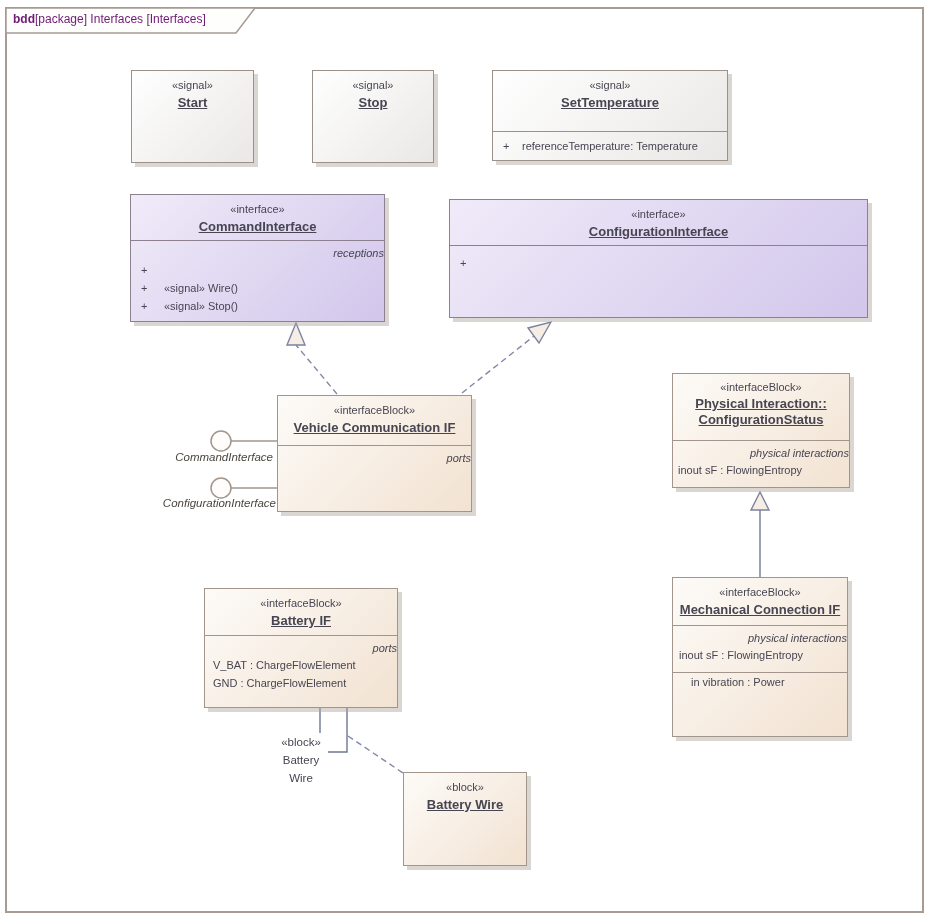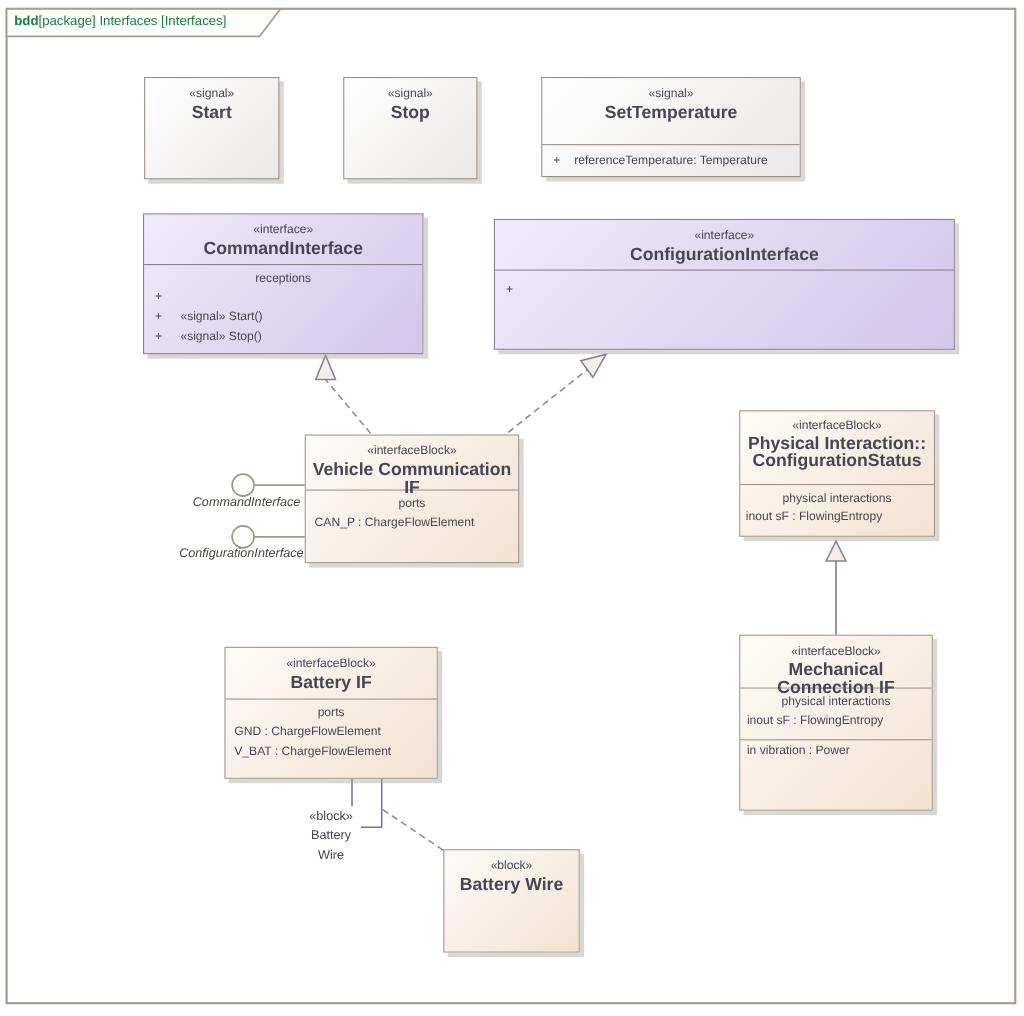--- a/index.html
+++ b/index.html
@@ -12,34 +12,34 @@
   .uml-box {
     position:absolute; z-index:2; box-sizing:border-box;
     box-shadow:4px 4px 0 rgba(172,163,155,0.45);
     font-size:11px;
   }
   .uml-box.signal   { background:linear-gradient(135deg,#ffffff 0%,#eae8e6 100%); border:1px solid #9b9189; }
   .uml-box.iface    { background:linear-gradient(135deg,#f0ebf9 0%,#d2c6eb 100%); border:1px solid #8d8090; }
   .uml-box.iblock   { background:linear-gradient(135deg,#fdfbf8 0%,#f2e2d1 100%); border:1px solid #a2968c; }
   .hdr { text-align:center; box-sizing:border-box; }
   .stereo { font-size:11px; padding-top:8px; }
-  .bname  { font-size:16px; font-weight:bold; margin-top:4px; line-height:16px; }
+  .bname  { font-size:13px; font-weight:bold; margin-top:4px; line-height:16px;text-decoration:underline; }
   .comp { box-sizing:border-box; }
   .iface  .comp { border-top:1px solid #8d8090; }
   .iblock .comp { border-top:1px solid #a2968c; }
   .signal .comp { border-top:1px solid #9b9189; }
-  .comp-title { text-align:center; font-size:11px; padding-top:5px; line-height:15px; }
+  .comp-title { text-align:right; font-style:italic; font-size:11px; padding-top:5px; line-height:15px; }
   .row { display:flex; line-height:18px; padding-left:10px; }
   .vis { flex:0 0 23px; }
   .plain { padding-left:8px; line-height:18px; }
   .float-label { position:absolute; z-index:2; font-size:11.5px; }
   .italic { font-style:italic; }
   #tab-text {
     position:absolute; left:13px; top:12px; z-index:2;
-    font-size:12px; color:#15803d; white-space:nowrap;
+    font-size:12px; color:#701a75; white-space:nowrap;
   }
   #tab-text .b { font-weight:bold; }
 </style>
 </head>
 <body>
 
 <div id="canvas">
 
   <svg id="connector-layer" width="931" height="924" viewBox="0 0 931 924">
 
@@ -102,21 +102,21 @@
       <div class="stereo">«interface»</div>
       <div class="bname">CommandInterface</div>
     </div>
     <div class="comp">
       <div class="comp-title">receptions</div>
       <div class="row">
         <span class="vis">+</span>
       </div>
       <div class="row">
         <span class="vis">+</span>
-        <span>«signal» Start()</span>
+        <span>«signal» Wire()</span>
       </div>
       <div class="row">
         <span class="vis">+</span>
         <span>«signal» Stop()</span>
       </div>
     </div>
   </div>
 
   <div class="uml-box iface" style="left:449px;top:199px;width:419px;height:119px;">
     <div class="hdr" style="height:45px;">
@@ -130,21 +130,20 @@
     </div>
   </div>
 
   <div class="uml-box iblock" style="left:277px;top:395px;width:195px;height:117px;">
     <div class="hdr" style="height:49px;">
       <div class="stereo">«interfaceBlock»</div>
       <div class="bname">Vehicle Communication IF</div>
     </div>
     <div class="comp">
       <div class="comp-title">ports</div>
-      <div class="plain">CAN_P : ChargeFlowElement</div>
     </div>
   </div>
 
   <div class="uml-box iblock" style="left:672px;top:373px;width:178px;height:115px;">
     <div class="hdr" style="height:66px;">
       <div class="stereo" style="padding-top:7px;">«interfaceBlock»</div>
       <div class="bname" style="margin-top:3px;">Physical Interaction::</div>
       <div class="bname" style="margin-top:0;">ConfigurationStatus</div>
     </div>
     <div class="comp">
@@ -153,36 +152,36 @@
     </div>
   </div>
 
   <div class="uml-box iblock" style="left:204px;top:588px;width:194px;height:120px;">
     <div class="hdr" style="height:46px;">
       <div class="stereo">«interfaceBlock»</div>
       <div class="bname">Battery IF</div>
     </div>
     <div class="comp">
       <div class="comp-title">ports</div>
+      <div class="plain">V_BAT : ChargeFlowElement</div>
       <div class="plain">GND : ChargeFlowElement</div>
-      <div class="plain">V_BAT : ChargeFlowElement</div>
     </div>
   </div>
 
   <div class="uml-box iblock" style="left:672px;top:577px;width:176px;height:160px;">
     <div class="hdr" style="height:47px;">
       <div class="stereo">«interfaceBlock»</div>
       <div class="bname">Mechanical Connection IF</div>
     </div>
     <div class="comp" style="height:47px;">
       <div class="comp-title">physical interactions</div>
       <div class="plain" style="padding-left:6px;">inout sF : FlowingEntropy</div>
     </div>
     <div class="comp">
-      <div class="plain" style="padding-left:6px;">in vibration : Power</div>
+      <div class="plain" style="padding-left:18px;">in vibration : Power</div>
     </div>
   </div>
 
   <div class="uml-box iblock" style="left:403px;top:772px;width:124px;height:94px;">
     <div class="hdr">
       <div class="stereo">«block»</div>
       <div class="bname">Battery Wire</div>
     </div>
   </div>
 

